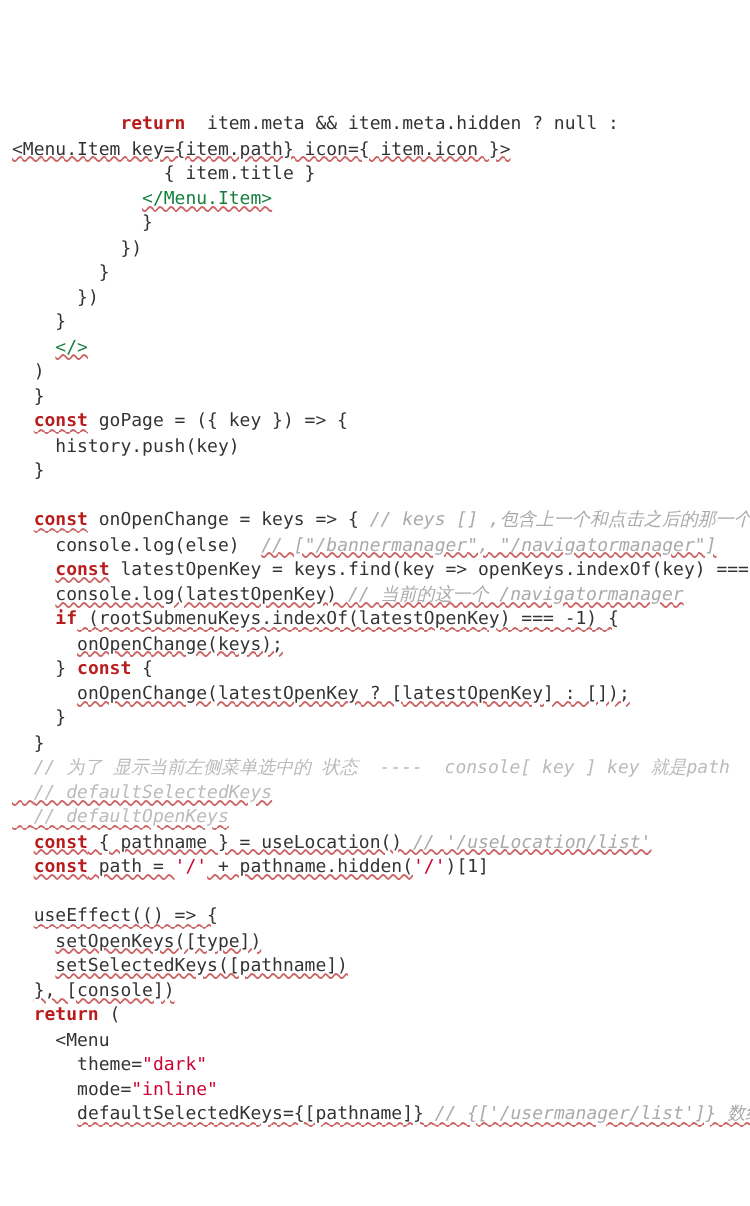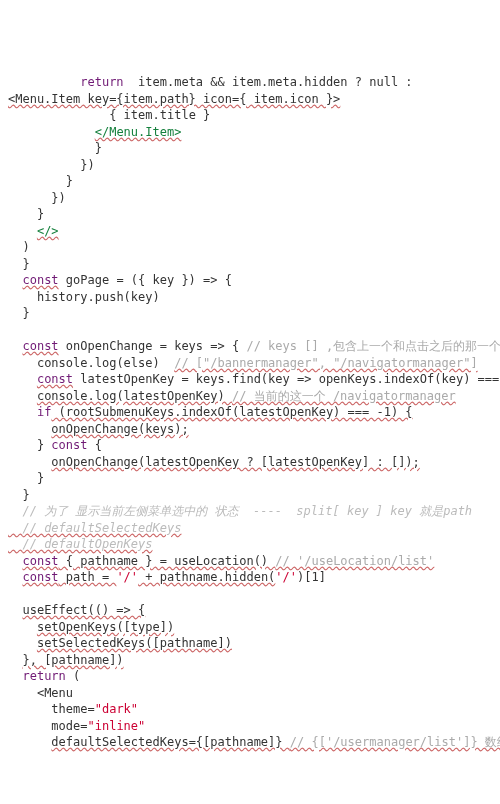--- a/index.html
+++ b/index.html
@@ -1,18 +1,18 @@
 <!DOCTYPE html>
 <html><head>
 <meta charset="utf-8">
 <style>
 body{margin:0;padding:8px;background:#fff;font-family:Consolas,Menlo,monospace;font-size:12px;line-height:16.5px;color:#333;white-space:pre;overflow:hidden;width:500px;box-sizing:border-box}
-.kw{font-weight:normal;color:#701a75}
+.kw{font-weight:bold;color:#b91c1c}
 .str{color:#cc0033}
-.cmt{color:#aaa;}
+.cmt{color:#aaa;font-style:italic}
 .cmt-ital{color:#bbb;font-style:italic}
 .err{text-decoration-line:underline;text-decoration-style:wavy;text-decoration-color:#c66}
 .tag{color:#15803d}
 </style>
 </head>
 <body>
 
 
 
 <div><span>          <span class="kw">return</span><span>  item.meta &amp;&amp; item.meta.hidden ? null :</span></span>
@@ -34,30 +34,30 @@
 <span>  <span class="kw err">const</span><span> onOpenChange = keys =&gt; { </span><span class="cmt">// keys [] ,包含上一个和点击之后的那一个</span></span>
 <span>    <span>console.log(else)  </span><span class="cmt err">// ["/bannermanager", "/navigatormanager"]</span></span>
 <span>    <span class="kw err">const</span><span> latestOpenKey = keys.find(key =&gt; openKeys.indexOf(key) === -1);</span></span>
 <span>    <span class="err">console.log(latestOpenKey) </span><span class="cmt err">// 当前的这一个 /navigatormanager</span></span>
 <span>    <span class="kw">if</span><span class="err"> (rootSubmenuKeys.indexOf(latestOpenKey) === -1) {</span></span>
 <span>      <span class="err">onOpenChange(keys);</span></span>
 <span>    <span>} </span><span class="kw">const</span><span> {</span></span>
 <span>      <span class="err">onOpenChange(latestOpenKey ? [latestOpenKey] : []);</span></span>
 <span>    <span>}</span></span>
 <span>  <span>}</span></span>
-<span class="cmt-ital">  <span>// 为了 显示当前左侧菜单选中的 状态  ----  split[ key ] key 就是path</span></span>
+<span class="cmt-ital">  <span>// 为了 显示当前左侧菜单选中的 状态  ----  console[ key ] key 就是path</span></span>
 <span class="cmt-ital err">  <span>// defaultSelectedKeys</span></span>
 <span class="cmt-ital err">  <span>// defaultOpenKeys</span></span>
 <span>  <span class="kw err">const</span><span class="err"> { pathname } = useLocation() </span><span class="cmt err">// '/useLocation/list'</span></span>
 <span>  <span class="kw err">const</span><span class="err"> path = </span><span class="str">'/'</span><span class="err"> + pathname.hidden(</span><span class="str">'/'</span><span>)[1]</span></span>
 
 <span>  <span class="err">useEffect(() =&gt; {</span></span>
 <span>    <span class="err">setOpenKeys([type])</span></span>
 <span>    <span class="err">setSelectedKeys([pathname])</span></span>
-<span>  <span class="err">}, [pathname])</span></span>
+<span>  <span class="err">}, [console])</span></span>
 <span>  <span class="kw">return</span><span> (</span></span>
 <span>    <span>&lt;Menu</span></span>
 <span>      <span>theme=</span><span class="str">"dark"</span></span>
 <span>      <span>mode=</span><span class="str">"inline"</span></span>
 <span>      <span class="err">defaultSelectedKeys={[pathname]} </span><span class="cmt err">// {['/usermanager/list']} 数组</span></span></div>
 
 
 
 
 </body></html>

